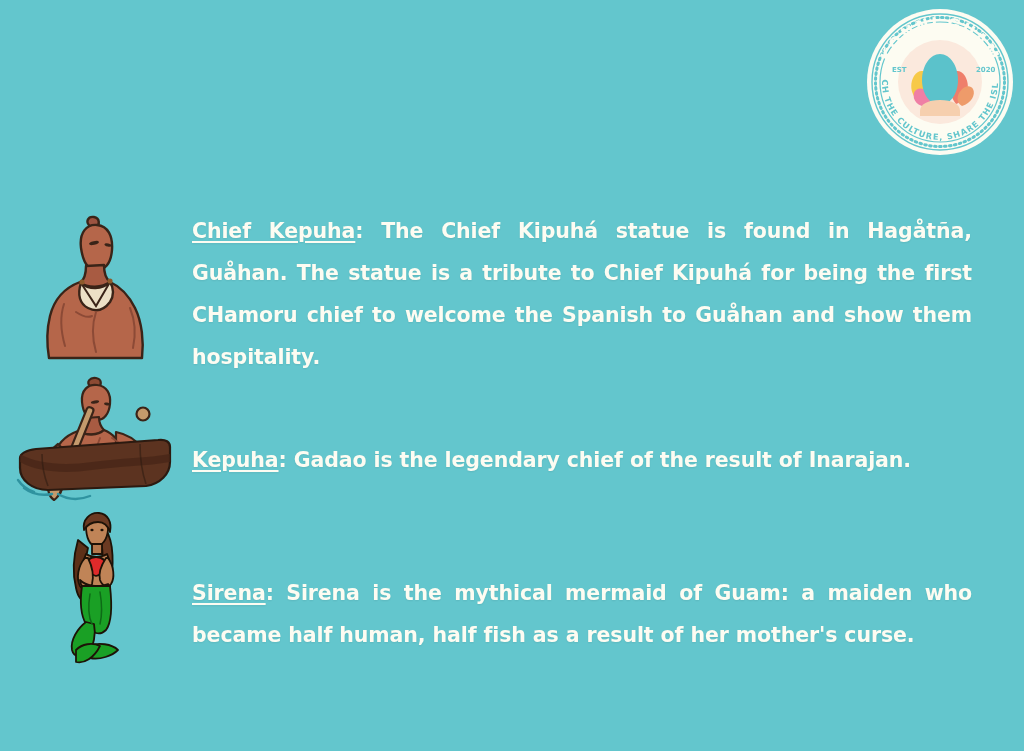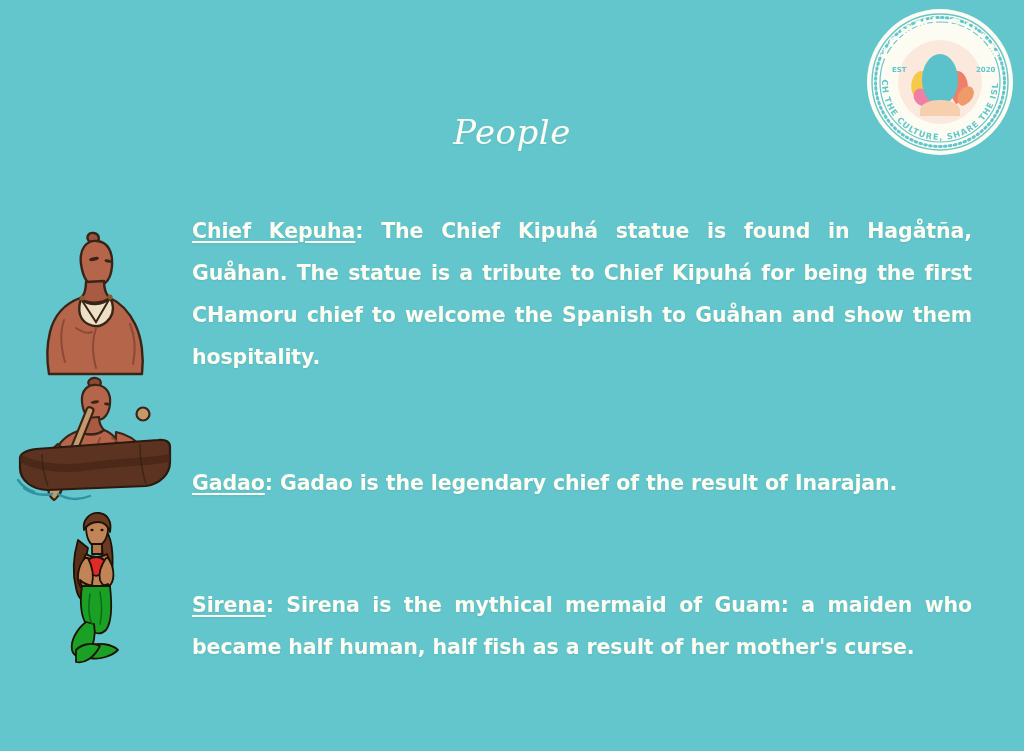--- a/index.html
+++ b/index.html
@@ -47,21 +47,21 @@
     letter-spacing: 0.5px;
     text-shadow: 0 1px 2px rgba(0,0,0,0.06);
   }
 
   
   .row {
     position: absolute;
     left: 0;
     width: 1024px;
     display: flex;
-    align-items: flex-end;
+    align-items: center;
   }
   .row-kepuha { top: 196px; }
   .row-gadao  { top: 372px; }
   .row-sirena { top: 506px; }
 
   .figure {
     width: 192px;
     flex: 0 0 192px;
     display: flex;
     justify-content: center;
@@ -124,21 +124,20 @@
         <textPath href="#arcTop" startOffset="50%" text-anchor="middle">KONNI GUAM</textPath>
       </text>
       <text font-family="DejaVu Sans, sans-serif" font-weight="bold" font-size="8.2" fill="#63c6cd" letter-spacing="1.1">
         <textPath href="#arcBottom" startOffset="50%" text-anchor="middle">CATCH THE CULTURE, SHARE THE ISLAND</textPath>
       </text>
       <text x="26" y="64" font-family="DejaVu Sans, sans-serif" font-weight="bold" font-size="7" fill="#63c6cd">EST</text>
       <text x="110" y="64" font-family="DejaVu Sans, sans-serif" font-weight="bold" font-size="7" fill="#63c6cd">2020</text>
     </svg>
   </div>
 
-  <div class="title">People</div>
 
   <div class="row row-kepuha">
     <div class="figure">
       <svg width="124" height="150" viewBox="0 0 124 150" xmlns="http://www.w3.org/2000/svg">
         <g stroke="#3a2418" stroke-width="2.4" stroke-linejoin="round" stroke-linecap="round">
           <path d="M56 14 C51 10 54 4 60 5 C66 6 66 13 62 16 Z" fill="#9c5340"></path>
           <path d="M47 36 C45 20 53 12 63 13 C74 14 79 24 78 38 C77 50 72 57 64 58 C54 59 49 50 47 36 Z" fill="#b5664a"></path>
           <path d="M52 54 C52 62 50 68 46 71 C54 76 68 76 76 70 C71 66 70 60 70 53 Z" fill="#a85b42"></path>
           <path d="M46 70 C30 76 20 88 16 104 C12 120 13 134 15 146 L108 146 C110 130 108 110 101 96 C94 82 85 74 76 70 C68 78 54 78 46 70 Z" fill="#b5664a"></path>
           <path d="M47 71 C43 83 46 92 54 96 C62 100 70 98 76 90 C80 84 80 76 76 70 C68 78 55 78 47 71 Z" fill="#ece0c6"></path>
@@ -201,21 +200,21 @@
         </g>
 
         <g fill="none" stroke="#2f93a0" stroke-width="2.4" stroke-linecap="round">
           <path d="M12 112 C20 118 30 120 40 118"></path>
           <path d="M46 118 C56 124 68 124 78 120"></path>
           <path d="M6 104 C10 110 16 114 22 116"></path>
         </g>
       </svg>
     </div>
     <div class="body-text txt-gadao">
-      <span class="lead">Gadao</span><span>: </span><span>Gadao is the legendary chief of the result of Inarajan.</span>
+      <span class="lead">Kepuha</span><span>: </span><span>Gadao is the legendary chief of the result of Inarajan.</span>
     </div>
   </div>
 
   <div class="row row-sirena">
     <div class="figure">
       <svg width="88" height="160" viewBox="0 0 88 160" xmlns="http://www.w3.org/2000/svg">
         <g stroke="#1d1207" stroke-width="1.8" stroke-linejoin="round" stroke-linecap="round">
 
           <path d="M26 32 C22 46 20 64 24 80 C26 90 30 94 36 94 C32 78 32 56 36 40 Z" fill="#5c3018"></path>
           <path d="M54 22 C62 34 62 58 58 78 C56 88 52 92 48 92 C52 74 52 44 48 28 Z" fill="#6b3a22"></path>

